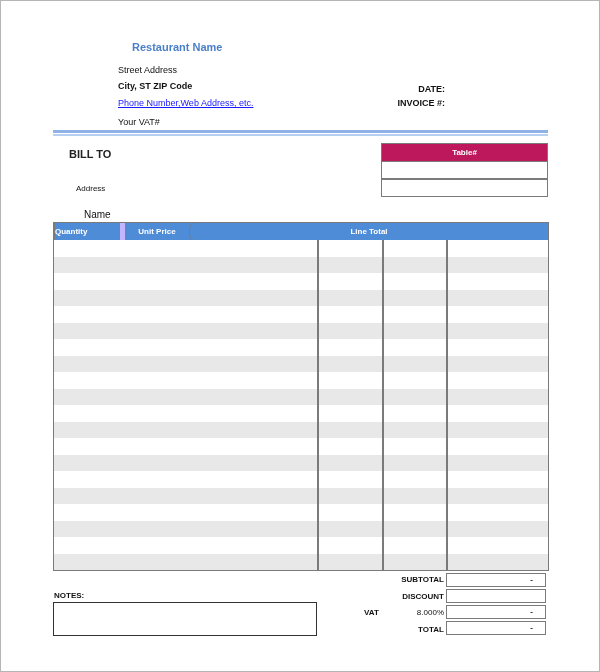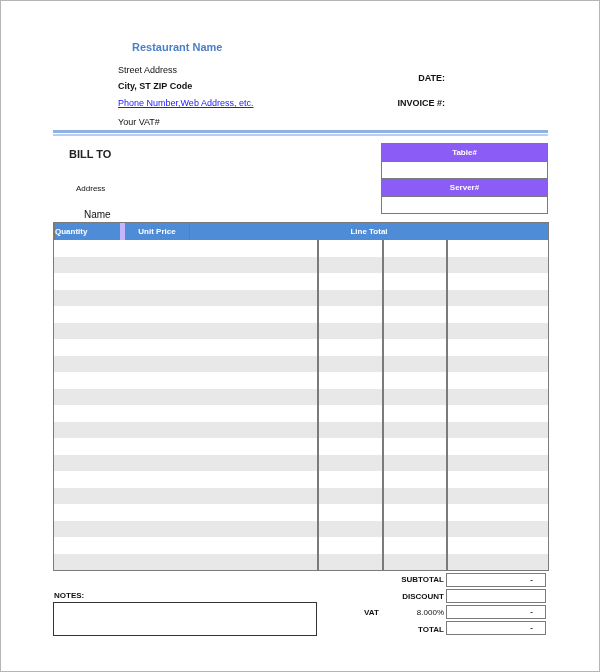--- a/index.html
+++ b/index.html
@@ -12,38 +12,38 @@
     border: 1px solid #b5b5b5; box-sizing: content-box;
   }
   .abs { position: absolute; }
   .rest-name { left: 118px; top: 41px; font-size: 11px; font-weight: bold; color: #4a7fc8; padding-left: 14px; }
   .addr { font-size: 9px; color: #111; }
   .street { left: 118px; top: 65px; }
   .city { left: 118px; top: 81px; font-weight: bold; }
   .link { left: 118px; top: 98px; color: #1a1aff; text-decoration: underline; font-size: 9px; }
   .vat-no { left: 118px; top: 117px; }
   .lbl-right { font-size: 9px; font-weight: bold; text-align: right; width: 120px; }
-  .date-lbl { left: 325px; top: 73px; }
+  .date-lbl { left: 325px; top: 84px; }
   .inv-lbl { left: 325px; top: 98px; }
   .divider { left: 53px; top: 130px; width: 495px; height: 3px; background: #8fb2e6; }
   .divider2 { left: 53px; top: 134px; width: 495px; height: 2px; background: #b7cff0; }
   .billto { left: 69px; top: 148px; font-size: 11px; font-weight: bold; color: #222; }
   .bill-name { left: 84px; top: 168px; font-size: 10px; margin-top: 41px; }
   .bill-addr { left: 76px; top: 184px; font-size: 8px; }
 
   .side-box { left: 381px; top: 143px; width: 165px; border: 1px solid #7a7a7a; }
-  .side-head { background: #8b5cf6; color: #fff; font-size: 8px; font-weight: bold; text-align: center; height: 17px; line-height: 17px; }
+  .side-head { background: #be185d; color: #fff; font-size: 8px; font-weight: bold; text-align: center; height: 17px; line-height: 17px; }
   .side-cell { background: #fff; height: 16px; border-top: 1px solid #7a7a7a; border-bottom: 1px solid #7a7a7a; }
 
   .items { left: 53px; top: 222px; width: 494px; border: 1px solid #7a7a7a; border-collapse: collapse; }
   .items-head { display: flex; background: #4f8cd8; color: #fff; font-size: 8px; font-weight: bold; height: 17px; line-height: 17px; }
   .col-desc { width: 263px; text-align: center; }
   .col-qty { width: 65px; border-left: 1px solid #7a7a7a; }
   .col-unit { width: 64px; text-align: center; border-left: 5px solid #c4b5fd; }
-  .col-total { flex: 1; text-align: center; border-left: 1px solid #7a7a7a; }
+  .col-total { flex: 1; text-align: center; border-left: 1px solid #7a7a7a; border-radius: 6px; }
   .items-body { position: relative; }
   .row { display: flex; height: 16.5px; }
   .row.alt { background: #e8e8e8; }
   .row > div { height: 100%; }
   .vline { position: absolute; top: 0; bottom: 0; width: 1.5px; background: #7a7a7a; }
 
   .tot-lbl { font-size: 8px; font-weight: bold; text-align: right; width: 100px; }
   .tot-box { left: 446px; width: 100px; height: 14px; border: 1px solid #7a7a7a; background: #fff; font-size: 8px; font-weight: bold; text-align: right; box-sizing: border-box; padding-right: 12px; line-height: 12px; }
   .notes-lbl { left: 54px; top: 591px; font-size: 8px; font-weight: bold; }
   .notes-box { left: 53px; top: 602px; width: 262px; height: 32px; border: 1.5px solid #333; }
@@ -66,21 +66,20 @@
 <div class="abs divider"></div>
 <div class="abs divider2"></div>
 
 <div class="abs billto">BILL TO</div>
 <div class="abs bill-name">Name</div>
 <div class="abs bill-addr">Address</div>
 
 <div class="abs side-box">
   <div class="side-head">Table#</div>
   <div class="side-cell"></div>
-  <div class="side-head">Server#</div>
   <div class="side-cell" style="border-bottom:none"></div>
 </div>
 
 <div class="abs items">
   <div class="items-head">
     <div class="col-qty">Quantity</div>
     <div class="col-unit">Unit Price</div>
     <div class="col-total">Line Total</div>
   </div>
   <div class="items-body" id="items-body">

